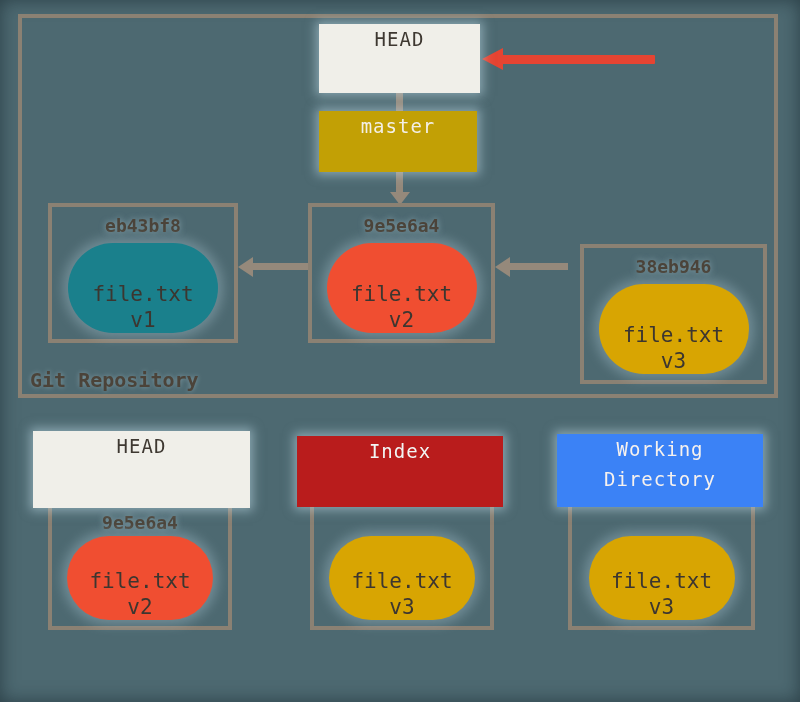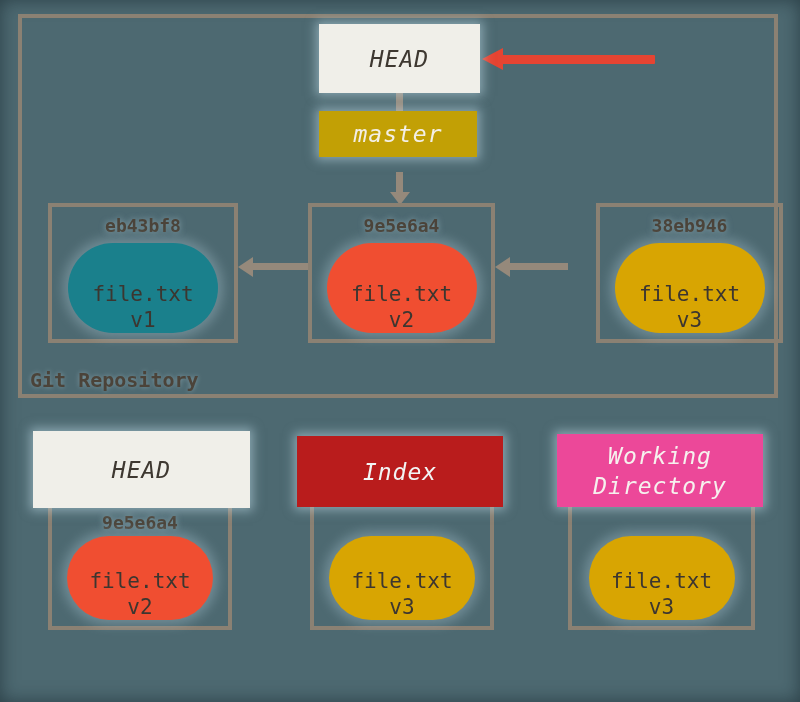--- a/index.html
+++ b/index.html
@@ -17,28 +17,27 @@
     border:4px solid #8b8173;
   }
   .repo-label{
     left:30px;top:368px;
     font-size:20px;font-weight:bold;color:#4b4339;
     text-shadow:0 0 5px rgba(190,215,226,.45);
   }
 
   
   .hdr{
-    display:flex;align-items:center;justify-content:center;text-align:center;
-    font-size:23px;letter-spacing:1px;line-height:30px;
+    display:flex;justify-content:center;text-align:center;
+    font-size:19px;letter-spacing:1px;line-height:30px;
     box-shadow:0 0 10px 3px rgba(198,228,240,.5);
     z-index:5;
-    font-style:italic;
   }
   .head-box{left:319px;top:24px;width:161px;height:69px;background:#f0efe9;color:#3e3831;}
-  .master-box{left:319px;top:111px;width:158px;height:46px;background:#c2a005;color:#f3efe6;}
+  .master-box{left:319px;top:111px;width:158px;height:61px;background:#c2a005;color:#f3efe6;}
 
   
   .red-shaft{left:502px;top:55px;width:153px;height:9px;background:#e64432;border-radius:1px;}
   .red-head{
     left:482px;top:48px;width:0;height:0;
     border-top:11px solid transparent;border-bottom:11px solid transparent;
     border-right:21px solid #e64432;
   }
 
   
@@ -66,29 +65,29 @@
   }
   .pill{
     width:150px;height:90px;border-radius:45px;margin-top:4px;
     display:flex;flex-direction:column;align-items:center;justify-content:flex-end;
     font-size:21px;line-height:26px;color:#3c3630;
     box-shadow:0 0 12px 5px rgba(186,216,228,.32);
   }
   .top-cell{top:203px;height:132px;}
   .c1{left:48px;width:182px;}
   .c2{left:308px;width:179px;}
-  .c3{left:596px;width:179px;}
+  .c3{left:580px;width:179px;margin-top:41px;}
 
   
   .sub-cell{top:500px;height:122px;z-index:1;}
   .s1{left:48px;width:176px;}
   .s2{left:310px;width:176px;}
   .s3{left:568px;width:179px;}
   .idx-box{left:297px;top:436px;width:206px;height:71px;background:#b91c1c;color:#f2f5f4;}
-  .wd-box{left:557px;top:434px;width:206px;height:73px;background:#ec4899;color:#f6f1ee;}
+  .wd-box{left:557px;top:434px;width:206px;height:73px;background:#3b82f6;color:#f6f1ee;}
   .bhead-box{left:33px;top:431px;width:217px;height:77px;background:#f0efe9;color:#3e3831;}
   .wd-box .hdr-label{white-space:pre-line;}
 
   .caption{
     left:0;top:634px;width:800px;text-align:center;
     font-size:45px;font-weight:bold;color:#f04e31;letter-spacing:0px;
   }
 </style>
 </head>
 <body>

